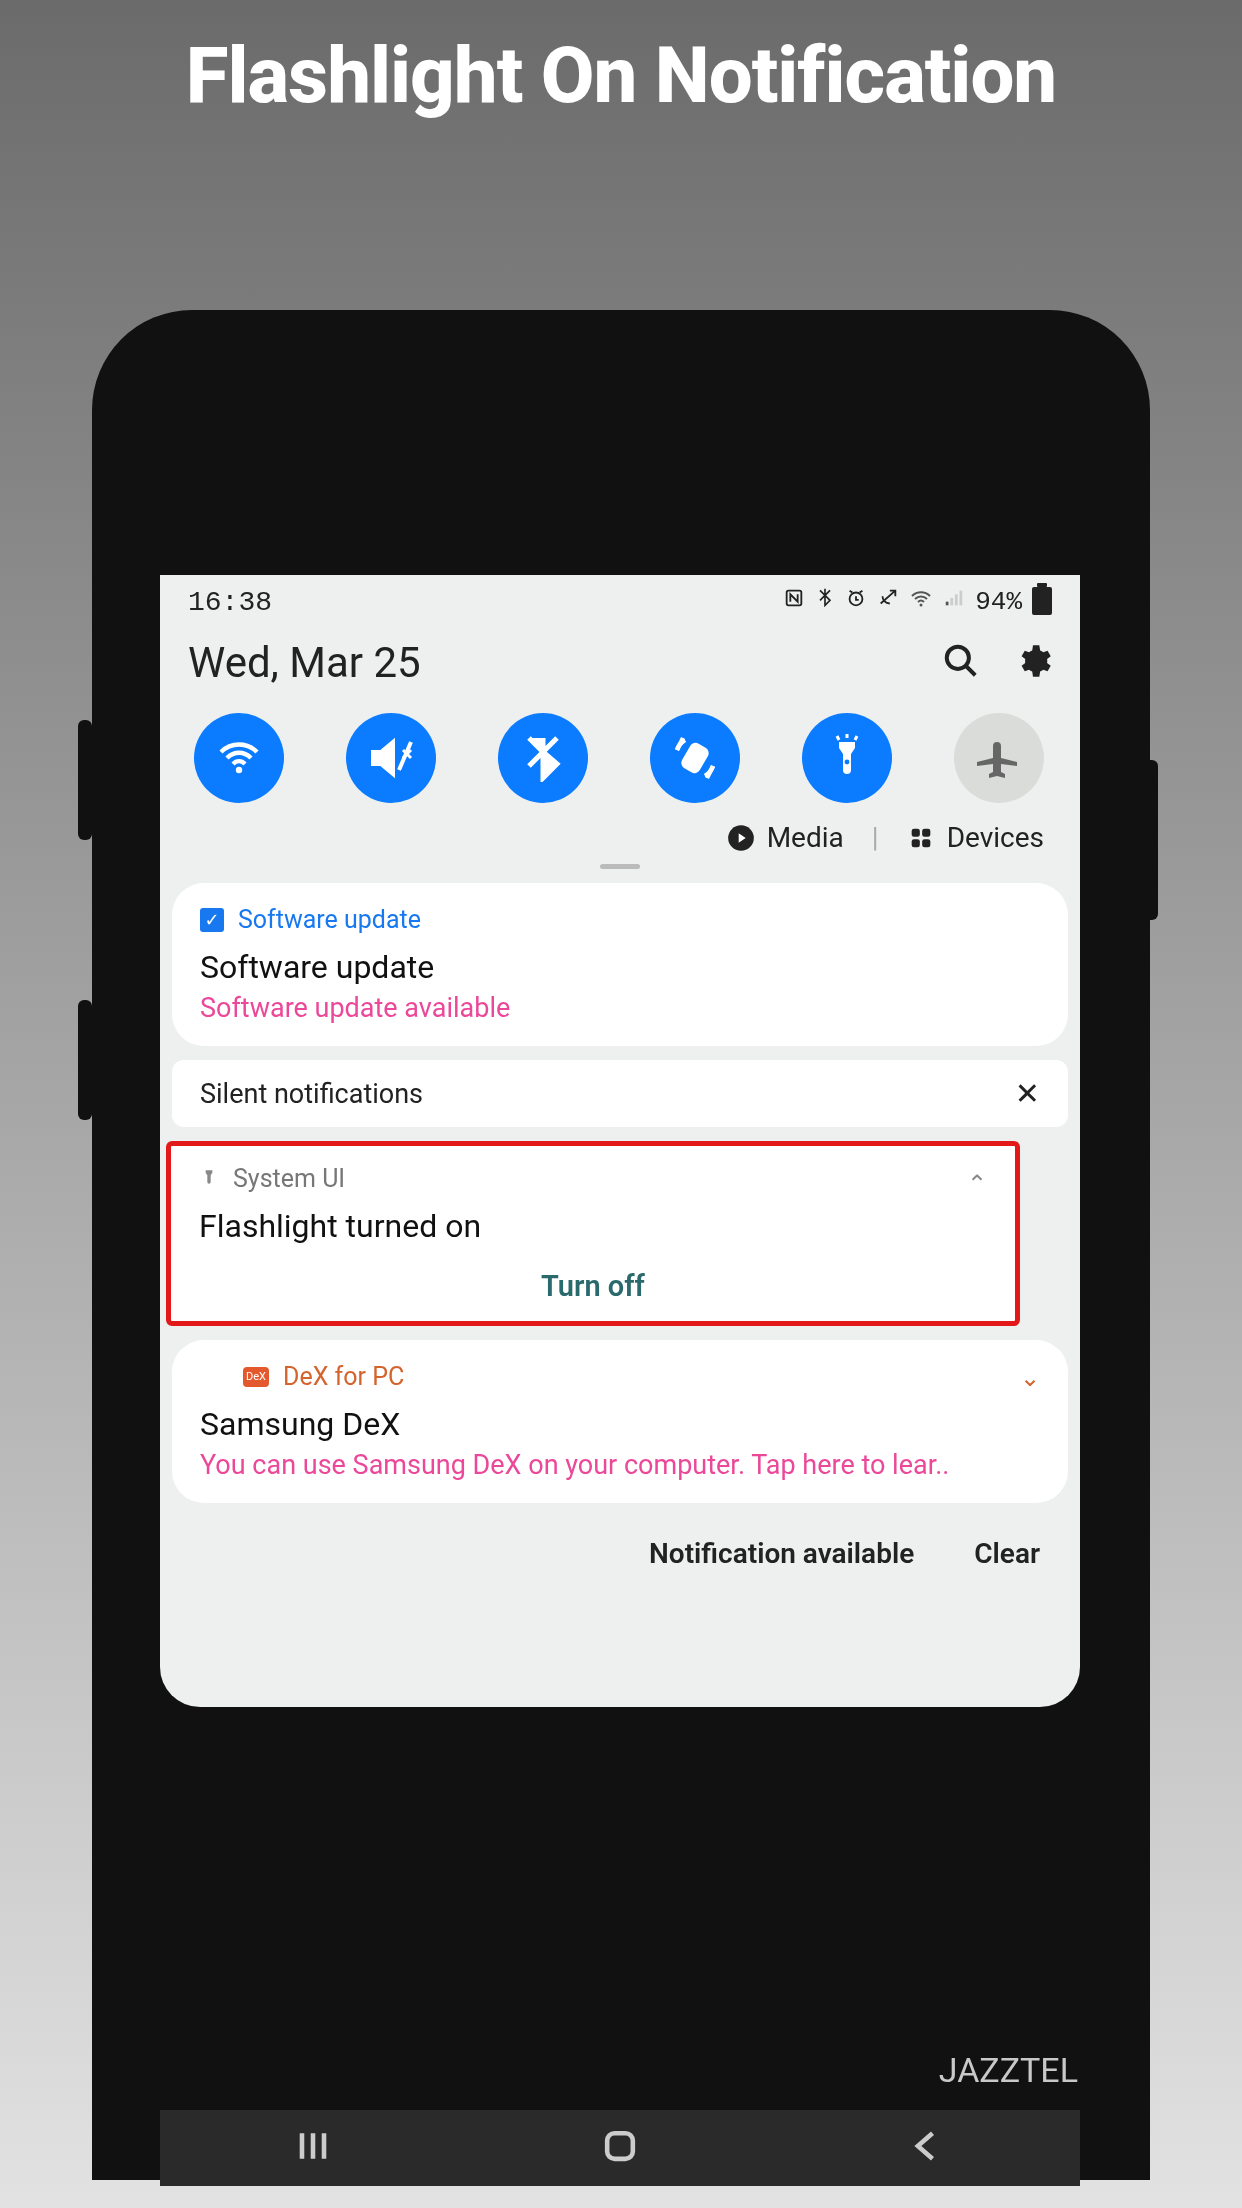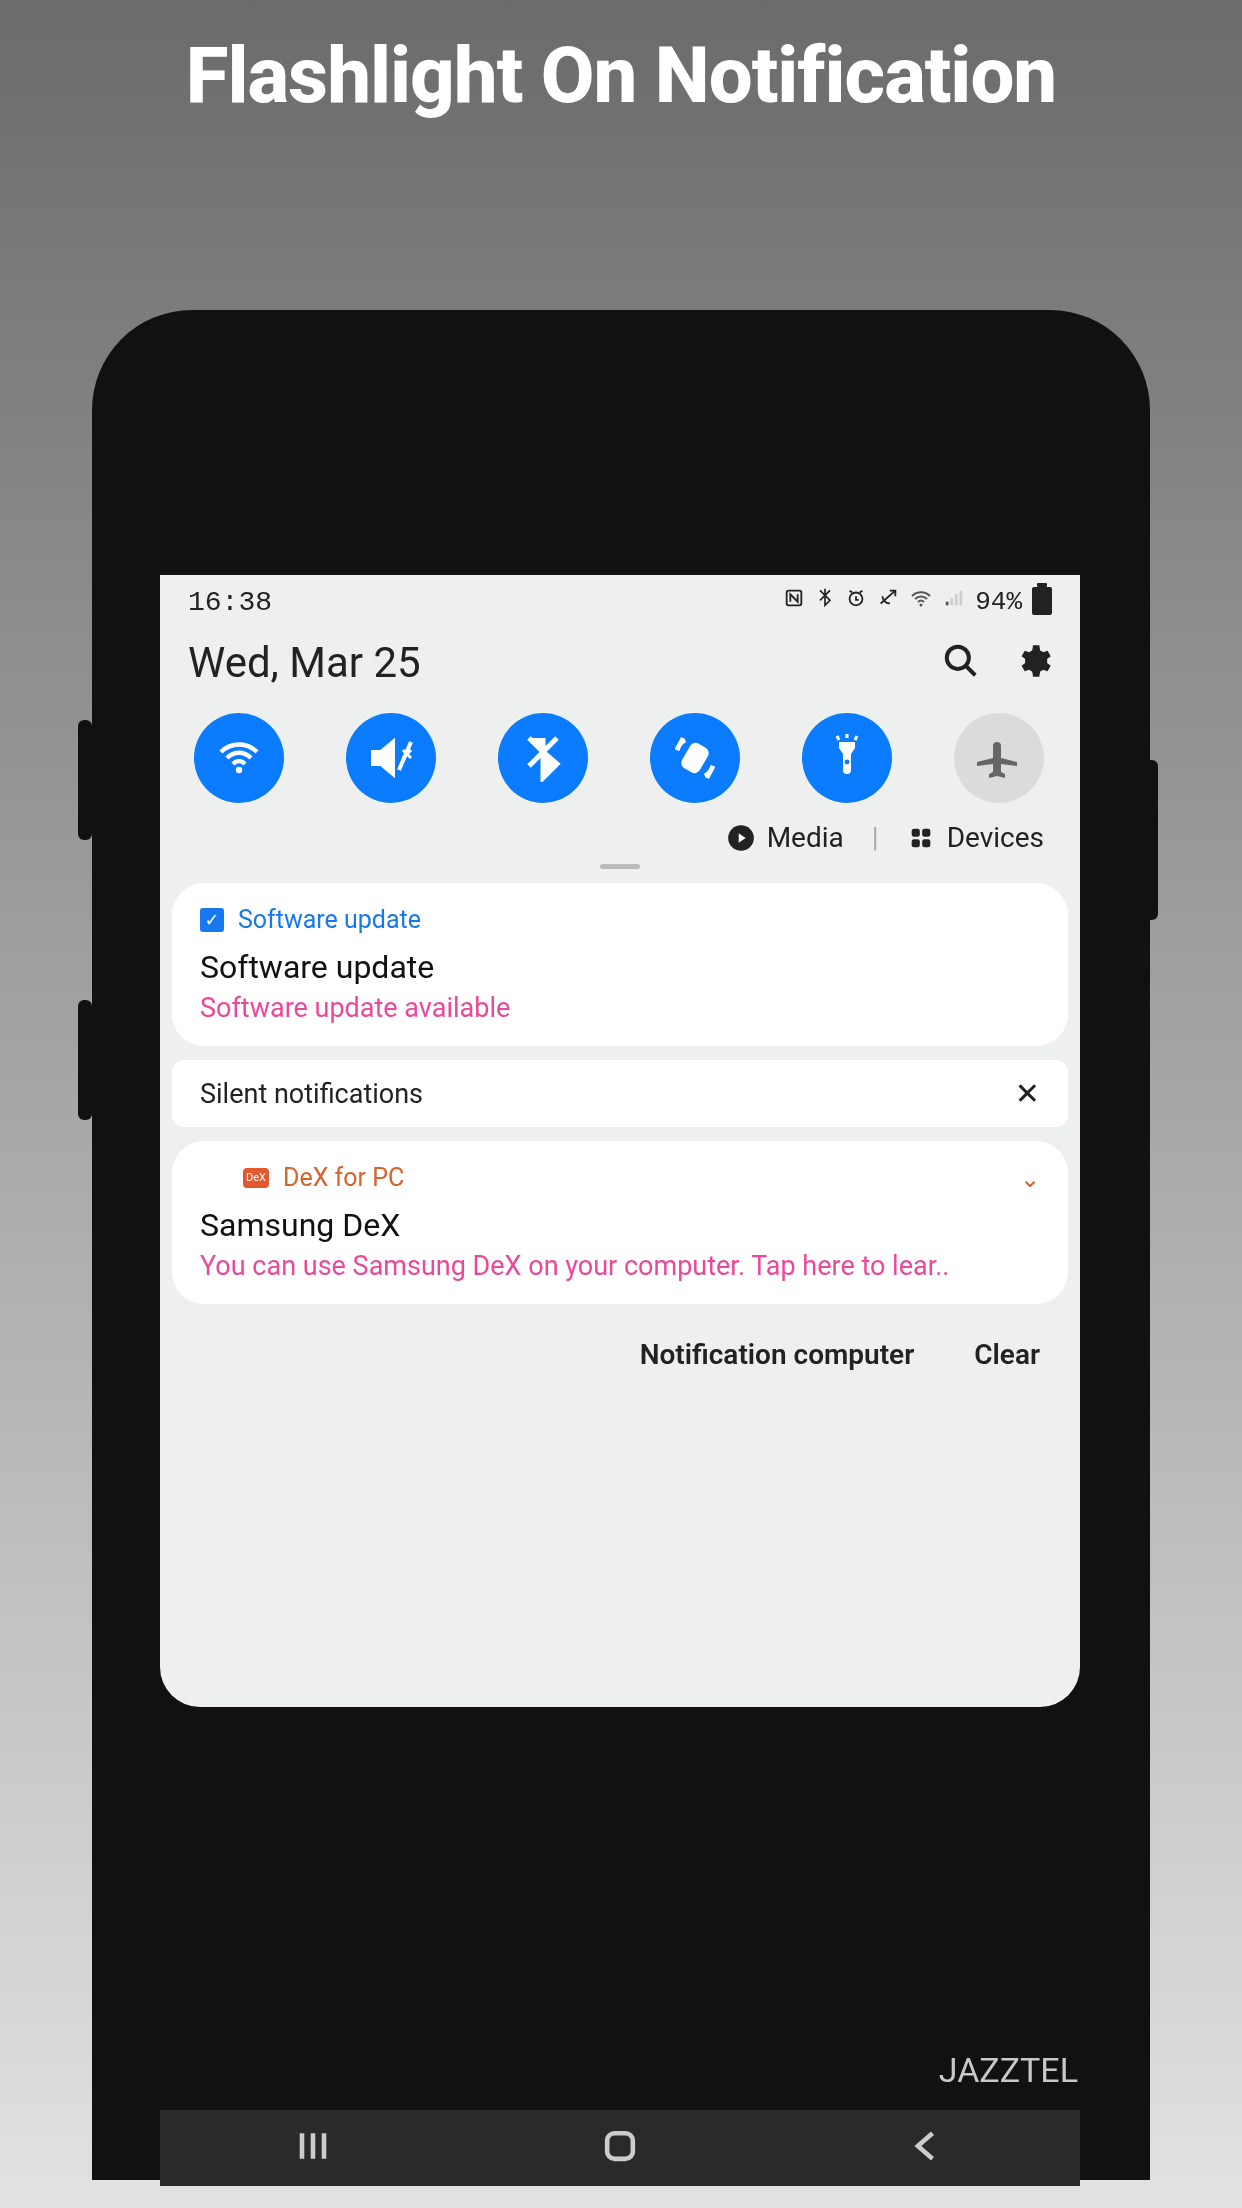--- a/index.html
+++ b/index.html
@@ -279,33 +279,46 @@
     </div>
     <div class="notif-title">Software update</div>
     <div class="notif-body">Software update available</div>
   </div>
 
   <div class="section-hdr">
     <span>Silent notifications</span>
     <span class="x-icon">✕</span>
   </div>
 
+  <div class="card highlight-box" style="border-radius:6px; margin-left:6px; margin-right:60px; padding:18px 28px;">
+    <div class="app-line grey">
+      <span>
+        <svg width="20" height="20" viewBox="0 0 24 24" fill="#888">
+            <path d="M8 4h8v3l-2 3v8a2 2 0 01-4 0v-8L8 7V4z"></path>
+          </svg>
+      </span>
+      <span>System UI</span>
+    </div>
+    <span class="chev up">⌃</span>
+    <div class="notif-title">Flashlight turned on</div>
+    <div class="turnoff-btn">Turn off</div>
+  </div>
 
   <div class="card">
     <div class="app-line orange">
       <span class="dex-badge">DeX</span>
       <span>DeX for PC</span>
     </div>
     <span class="chev down">⌄</span>
     <div class="notif-title">Samsung DeX</div>
     <div class="notif-body">You can use Samsung DeX on your computer. Tap here to lear..</div>
   </div>
 
   <div class="footer-row">
-    <span>Notification computer</span>
+    <span>Notification available</span>
     <span>Clear</span>
   </div>
 
 </div>
 
 <div class="carrier-strip">JAZZTEL</div>
 
 <div class="nav-bar">
   <span>
     <svg viewBox="0 0 24 24">

